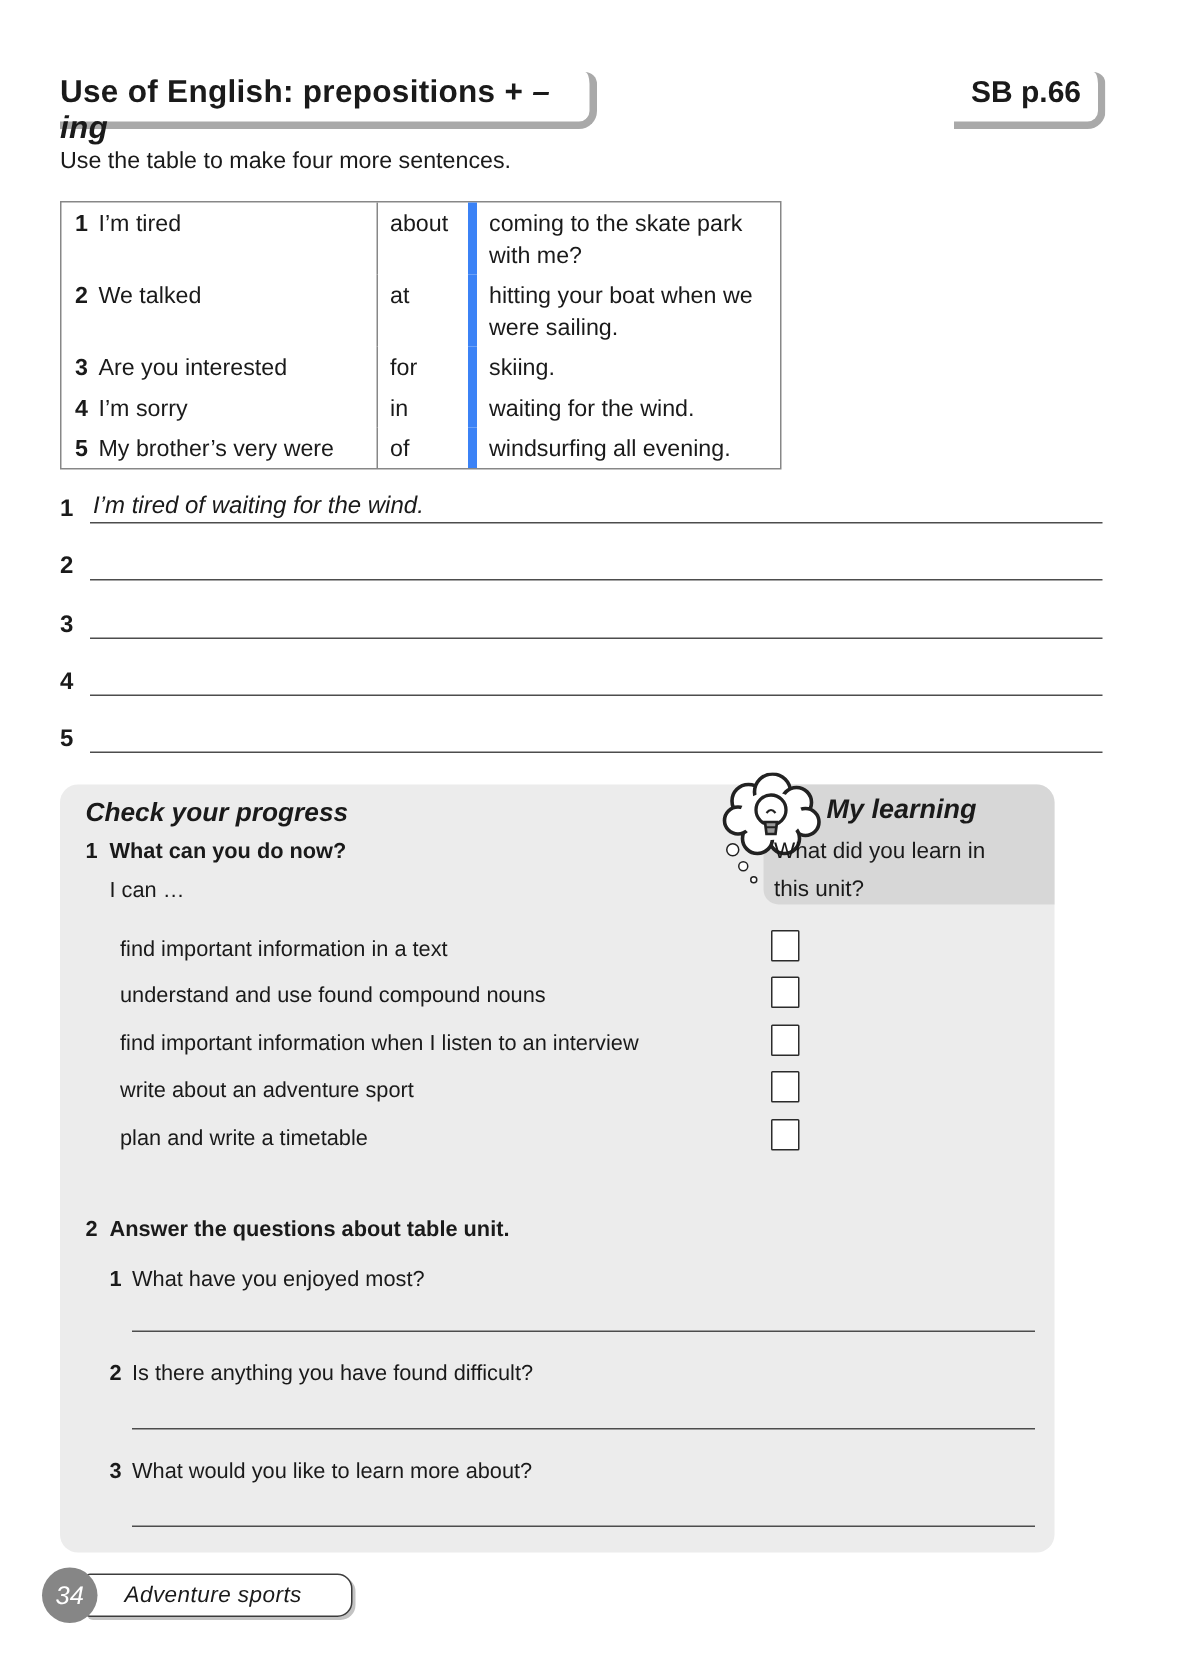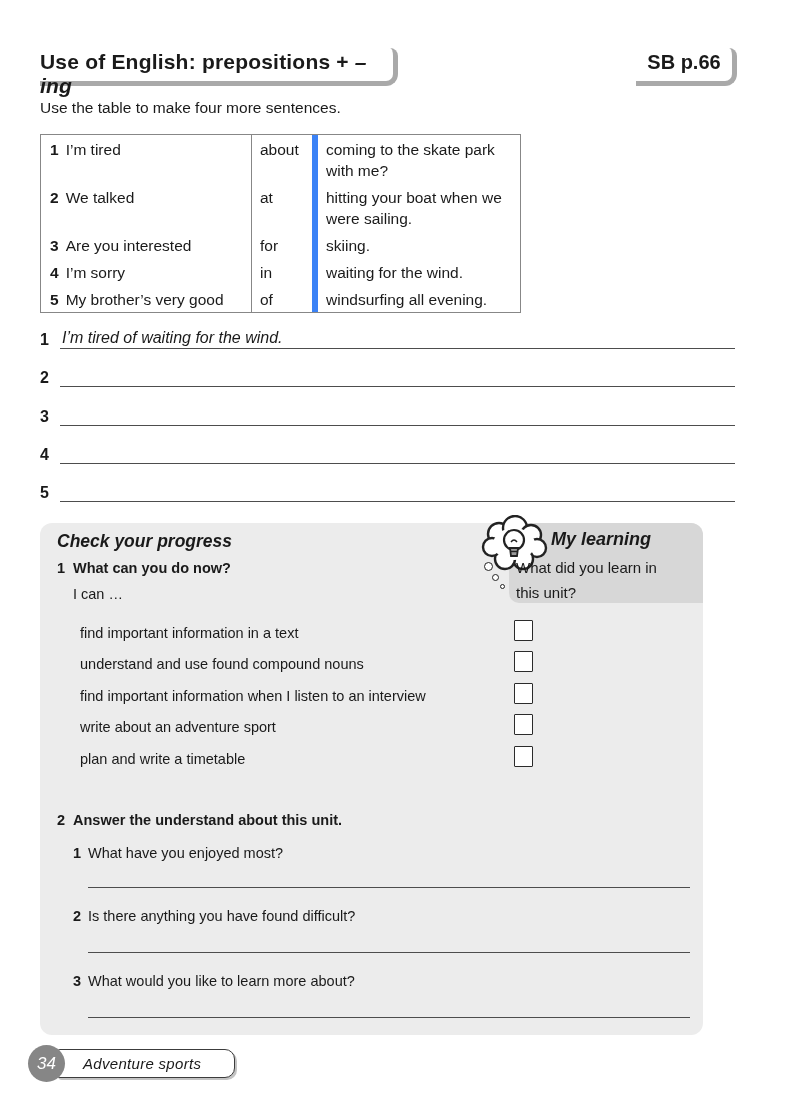--- a/index.html
+++ b/index.html
@@ -102,21 +102,21 @@
     <div class="cell c3">hitting your boat when we were sailing.</div>
 
     <div class="cell c1"><span class="num">3</span><span>Are you interested</span></div>
     <div class="cell c2">for</div>
     <div class="cell c3">skiing.</div>
 
     <div class="cell c1"><span class="num">4</span><span>I’m sorry</span></div>
     <div class="cell c2">in</div>
     <div class="cell c3">waiting for the wind.</div>
 
-    <div class="cell c1"><span class="num">5</span><span>My brother’s very good</span></div>
+    <div class="cell c1"><span class="num">5</span><span>My brother’s very were</span></div>
     <div class="cell c2">of</div>
     <div class="cell c3">windsurfing all evening.</div>
   </div>
 
   <div class="answer-row" style="top:325px;">
     <span class="answer-num">1</span>
     <span class="answer-line">
         <span class="answer-text">I’m tired of waiting for the wind.</span>
       </span>
   </div>
@@ -198,21 +198,21 @@
         <span class="checkbox"></span>
       </div>
       <div class="check-row">
         <span class="check-label">plan and write a timetable</span>
         <span class="checkbox"></span>
       </div>
     </div>
 
     <div class="q-row q2-row">
       <span class="q-num">2</span>
-      <span class="bold">Answer the understand about this unit.</span>
+      <span class="bold">Answer the questions about table unit.</span>
     </div>
 
     <div class="sub-q" style="top:322px;">
       <span class="q-num">1</span>
       <span>What have you enjoyed most?</span>
     </div>
     <div class="write-line" style="top:364px;"></div>
 
     <div class="sub-q" style="top:385px;">
       <span class="q-num">2</span>

